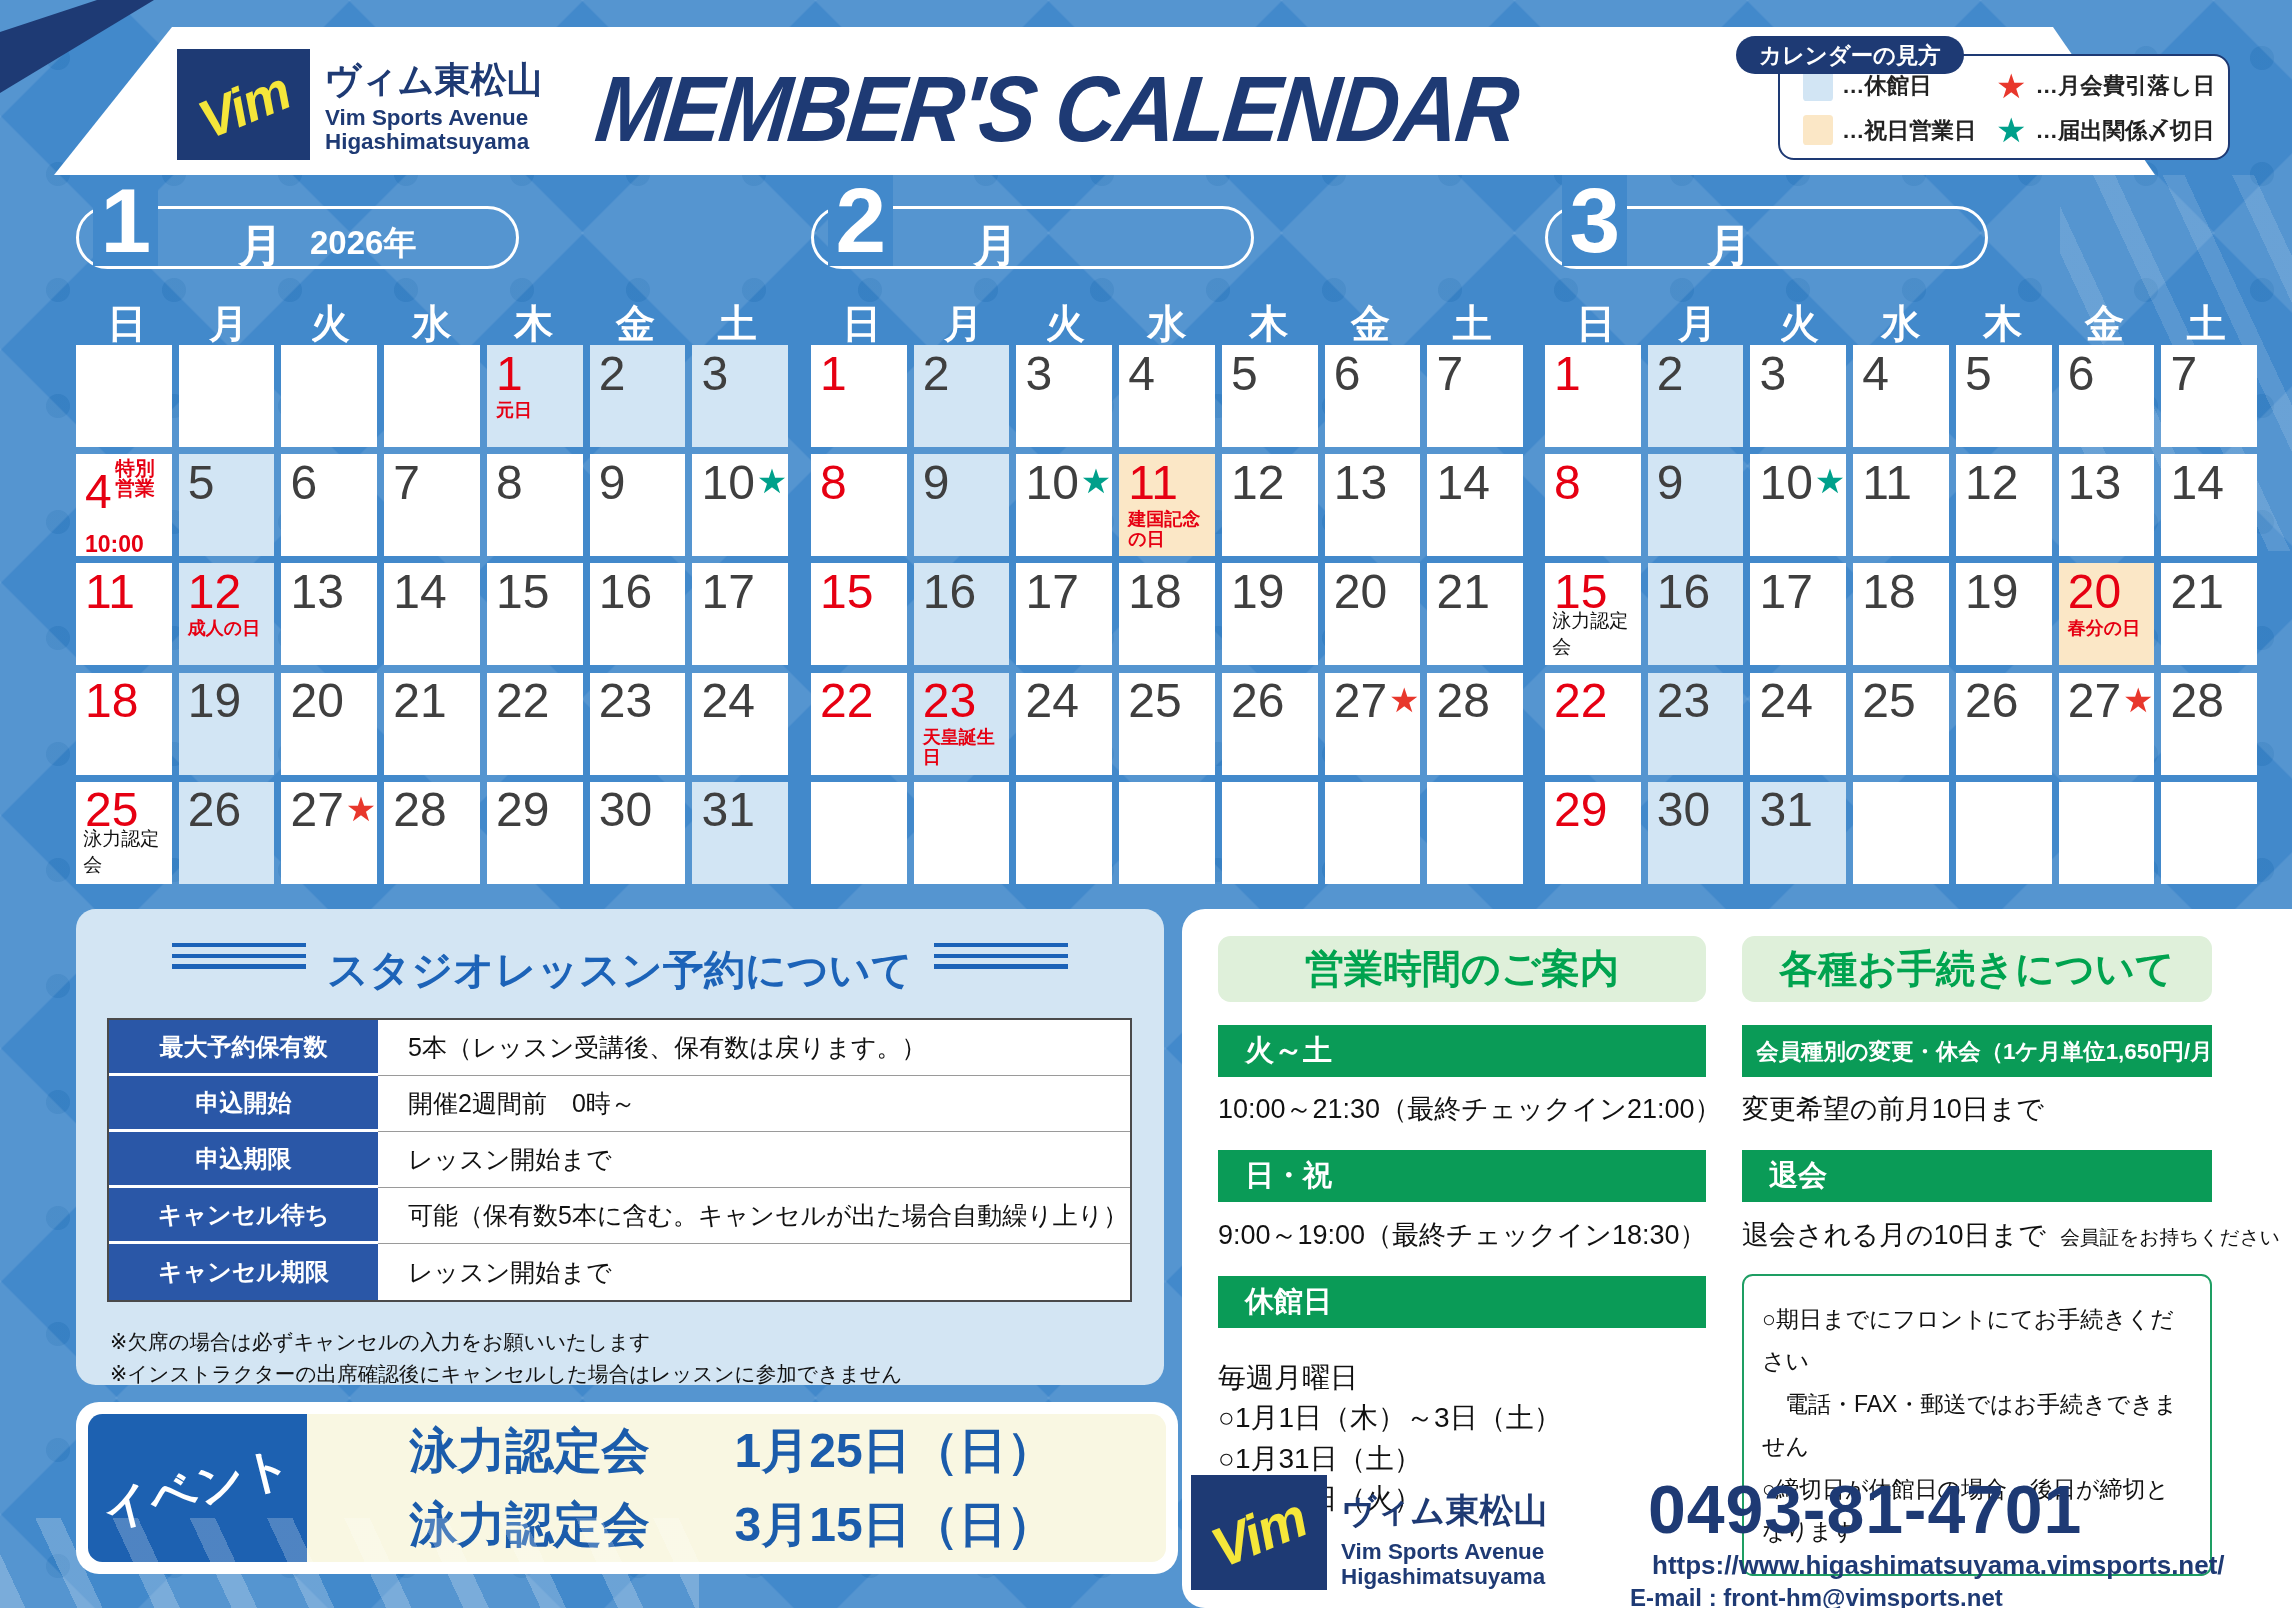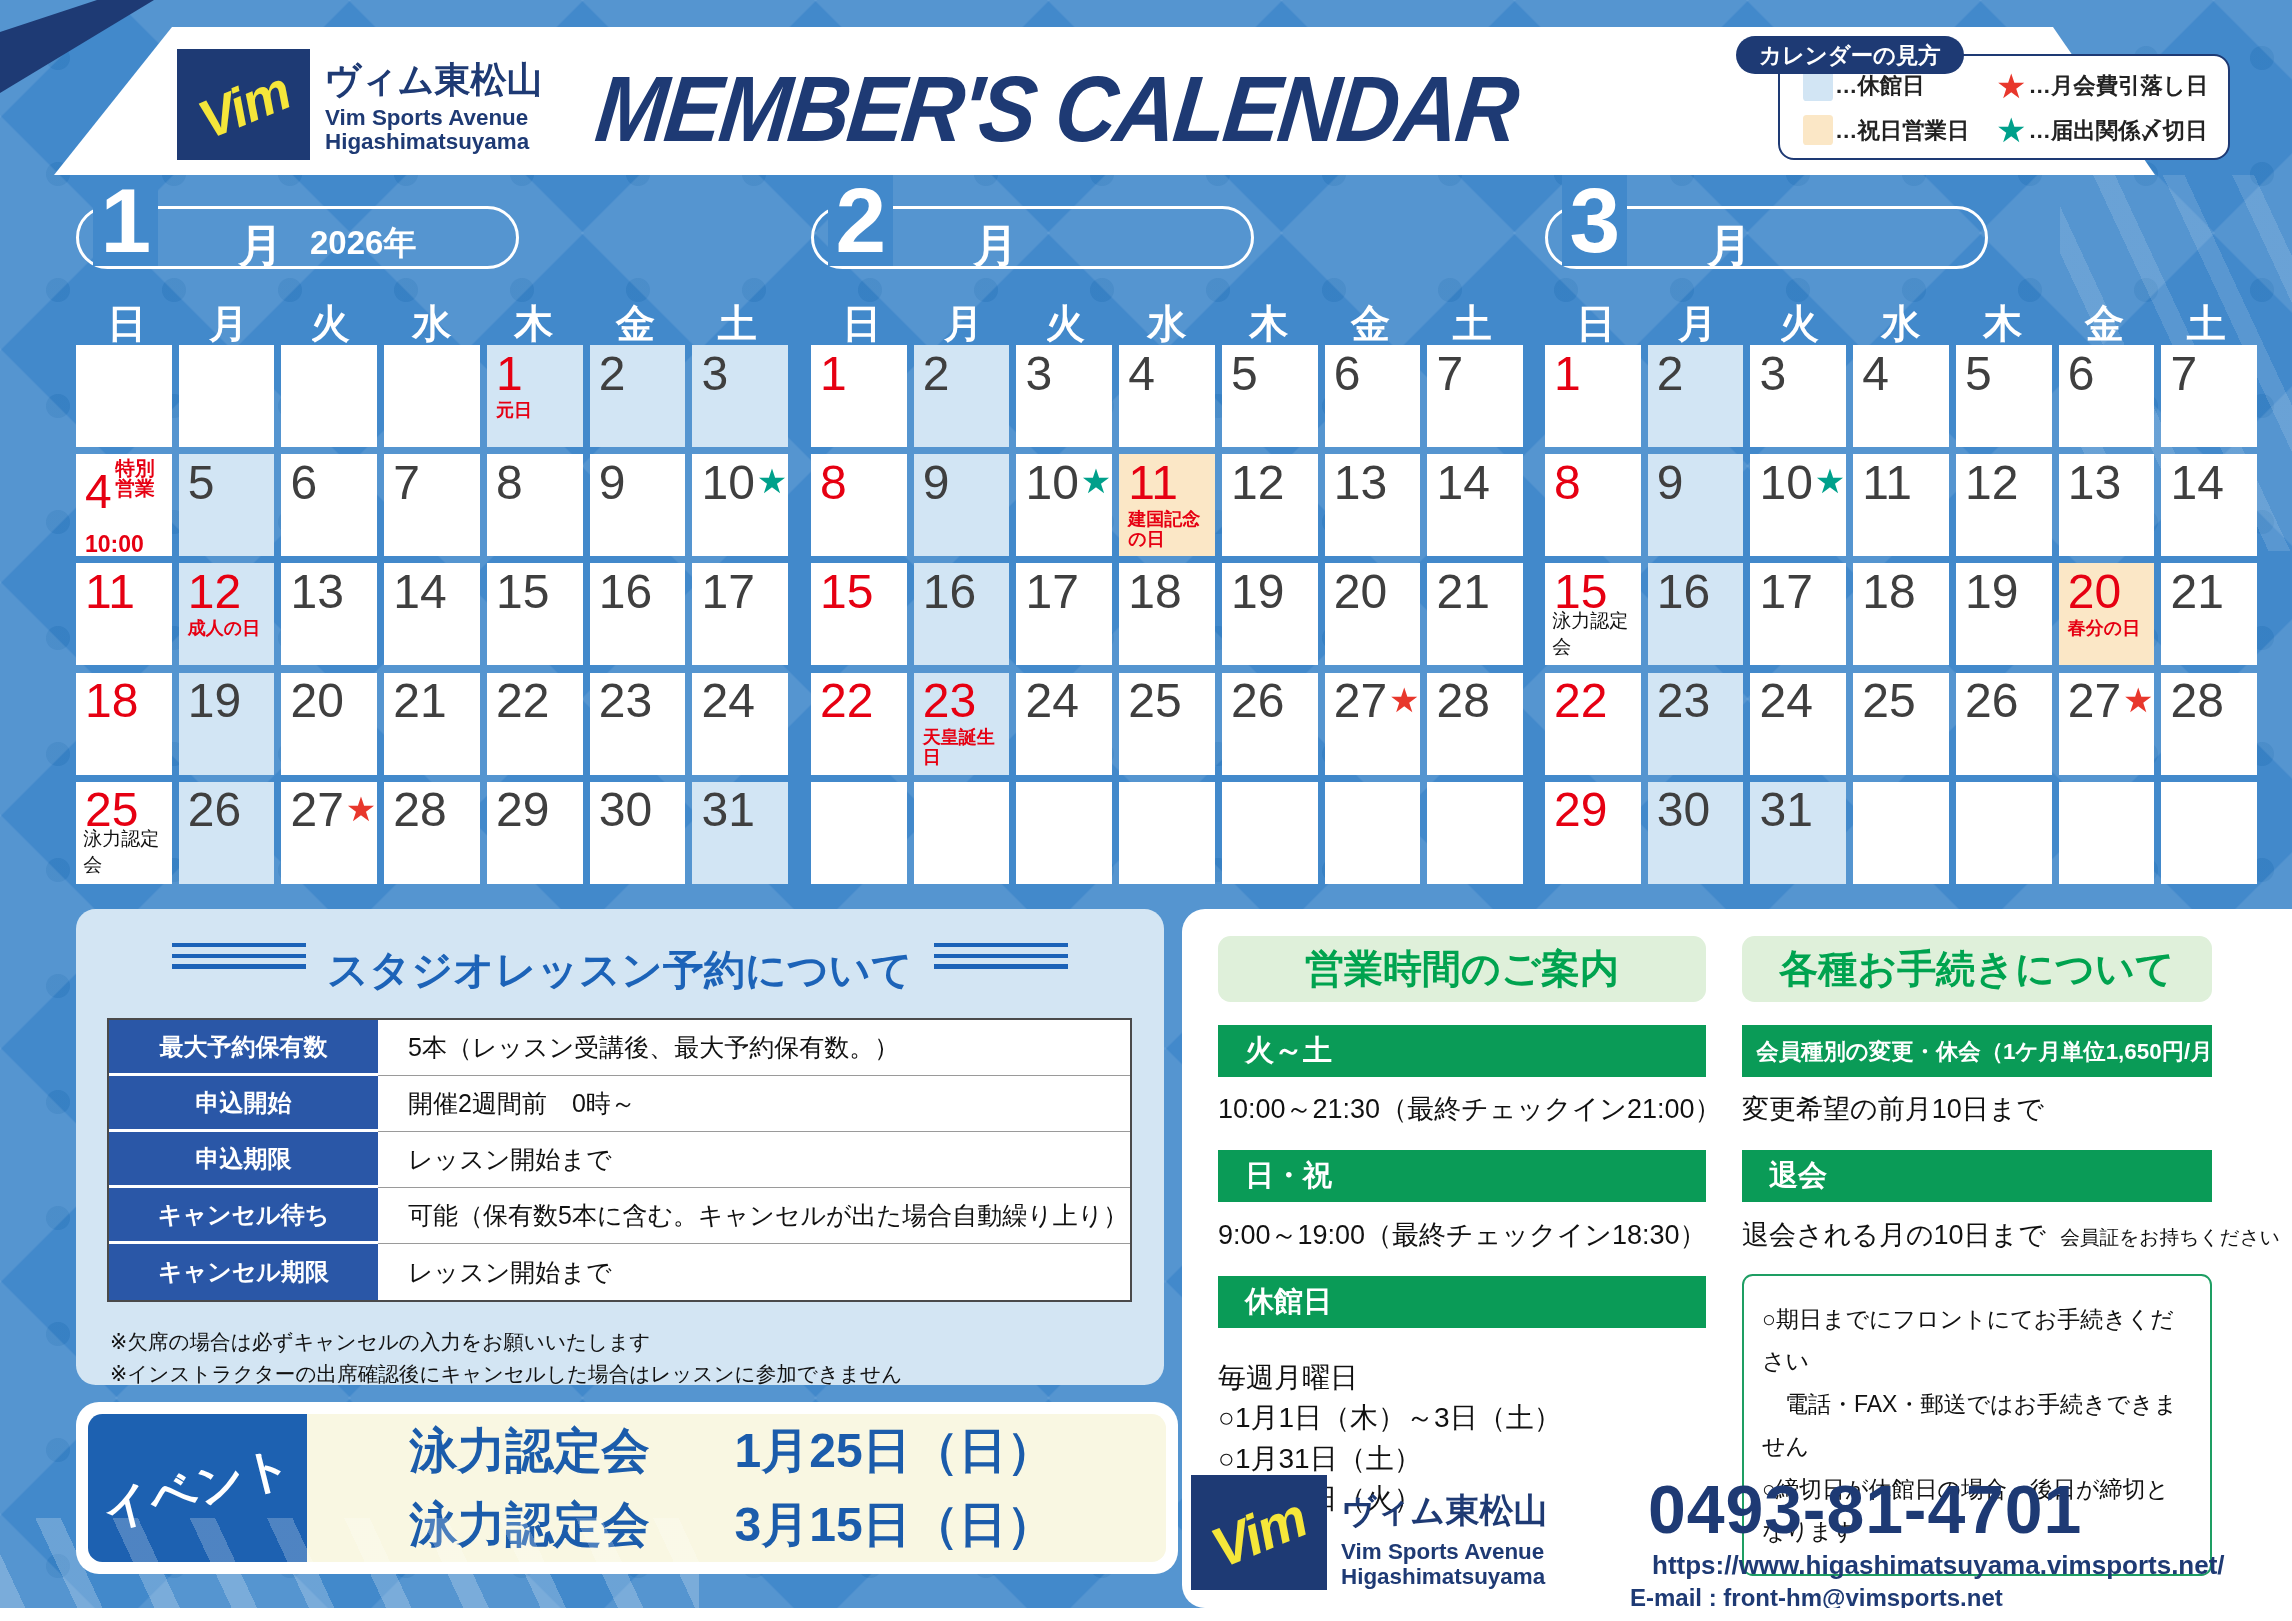--- a/index.html
+++ b/index.html
@@ -21,21 +21,21 @@
   .vim-word{color:#f5e63a;font-weight:bold;font-style:italic;transform:rotate(-22deg);letter-spacing:-1.8px;}
   .brand-jp{color:#1e3a74;font-weight:bold;}
   .brand-en{color:#1e3a74;font-weight:bold;line-height:1.08;}
   .big-title{color:#1e3a74;font-weight:bold;font-style:italic;font-size:93px;letter-spacing:-2.7px;
     transform:skewX(-6deg) scaleX(0.92);transform-origin:left bottom;white-space:nowrap;}
   .legend-tab{position:absolute;left:1736px;top:36px;height:38px;padding:0 23px;background:#1e3a74;
     border-radius:21.5px;color:#fff;font-size:22.4px;font-weight:bold;display:flex;align-items:center;z-index:3;}
   .legend-body{position:absolute;left:1778px;top:54px;width:452px;height:106px;background:#fff;
     border:2.7px solid #1e3a74;border-radius:16px;z-index:2;display:grid;grid-template-columns:193px 1fr;
     align-items:center;padding:9px 7.2px 7.2px 23px;box-sizing:border-box;row-gap:3.6px;}
-  .lg-item{display:flex;align-items:center;gap:2px;font-size:22.4px;font-weight:bold;color:#222;white-space:nowrap;}
+  .lg-item{display:flex;align-items:center;gap:9px;font-size:22.4px;font-weight:bold;color:#222;white-space:nowrap;}
   .swatch{width:30px;height:30px;border-radius:3.6px;flex:0 0 auto;}
   .star{font-size:34px;line-height:1;flex:0 0 auto;}
   
   .month{position:absolute;top:202px;width:712px;height:690px;}
   .m-banner{position:absolute;left:0;top:3.6px;width:437px;height:57px;border:3.6px solid #fff;border-radius:32px;}
   .m-num{position:absolute;left:14.3px;top:-34px;font-size:91px;line-height:1;font-weight:bold;color:#fff;
     background:#4289cb;padding:0 7.2px;}
   .m-unit{position:absolute;left:159px;top:7.2px;font-size:45px;font-weight:bold;color:#fff;}
   .m-year{position:absolute;left:231px;top:12.5px;font-size:33px;font-weight:bold;color:#fff;}
   .wd-row{position:absolute;left:0;top:95px;width:712px;display:grid;grid-template-columns:repeat(7,1fr);}
@@ -499,21 +499,21 @@
 
   <div class="studio">
     <div class="studio-title">
       <span class="tbars"></span>
       <span class="txt">スタジオレッスン予約について</span>
       <span class="tbars"></span>
     </div>
     <div class="stable" id="studio-table">
         <div class="srow">
           <div class="slabel">最大予約保有数</div>
-          <div class="sval">5本（レッスン受講後、最大予約保有数。）</div>
+          <div class="sval">5本（レッスン受講後、保有数は戻ります。）</div>
         </div>
         <div class="srow">
           <div class="slabel">申込開始</div>
           <div class="sval">開催2週間前　0時～</div>
         </div>
         <div class="srow">
           <div class="slabel">申込期限</div>
           <div class="sval">レッスン開始まで</div>
         </div>
         <div class="srow">

